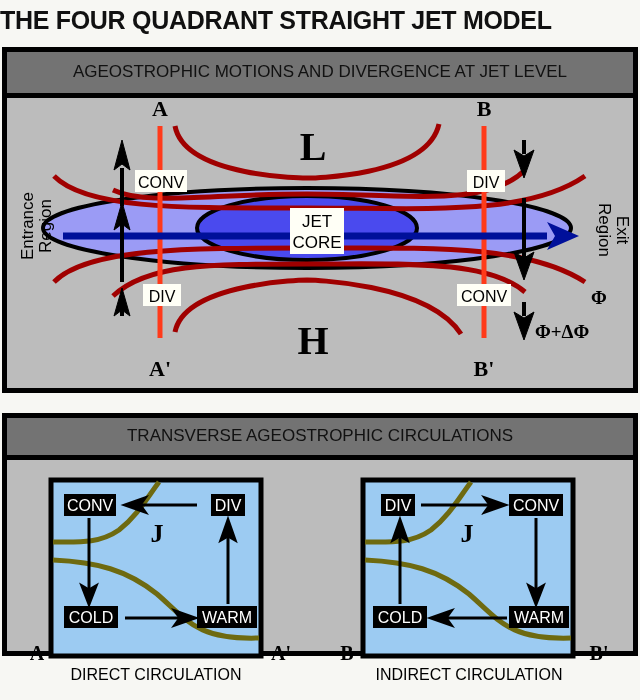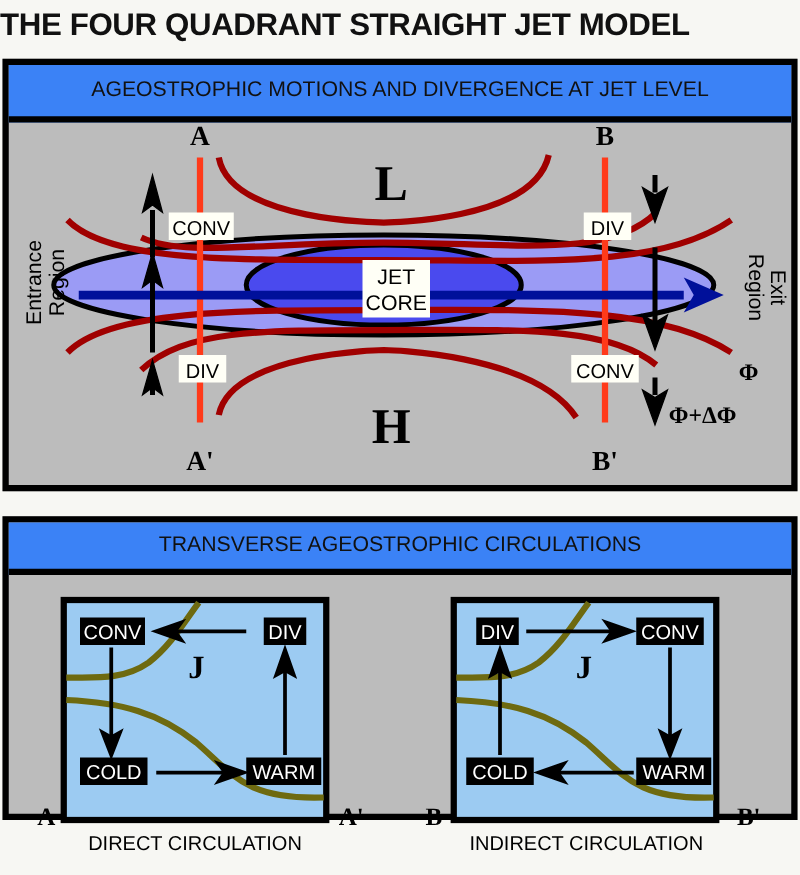--- a/index.html
+++ b/index.html
@@ -1,19 +1,19 @@
 <!DOCTYPE html>
 <html><head>
 <meta charset="utf-8">
 <style>
   html, body { margin:0; padding:0; }
   body { width:640px; height:700px; background:#f7f7f3; position:relative; overflow:hidden; font-family:"Liberation Sans", sans-serif; }
   .main-title { position:absolute; left:0; top:6px; width:640px; text-align:left; font-weight:bold; font-size:25px; color:#111; letter-spacing:-0.3px; }
   .panel { position:absolute; border:5px solid #000; background:#bcbcbc; box-sizing:border-box; }
-  .panel-header { position:absolute; left:0; top:0; right:0; background:#3b82f6; border-bottom:5px solid #000; text-align:center; color:#111; font-size:17px; box-sizing:border-box; }
+  .panel-header { position:absolute; left:0; top:0; right:0; background:#737373; border-bottom:5px solid #000; text-align:center; color:#111; font-size:17px; box-sizing:border-box; }
   svg text { font-family:"Liberation Sans", sans-serif; }
   .serif { font-family:"Liberation Serif", serif; font-weight:bold; }
 </style>
 </head>
 <body>
 
 <div class="main-title">THE FOUR QUADRANT STRAIGHT JET MODEL</div>
 
 <div class="panel" style="left:2px; top:47px; width:636px; height:346px;">
   <div class="panel-header" style="height:46px; line-height:40px;">AGEOSTROPHIC MOTIONS AND DIVERGENCE AT JET LEVEL</div>

